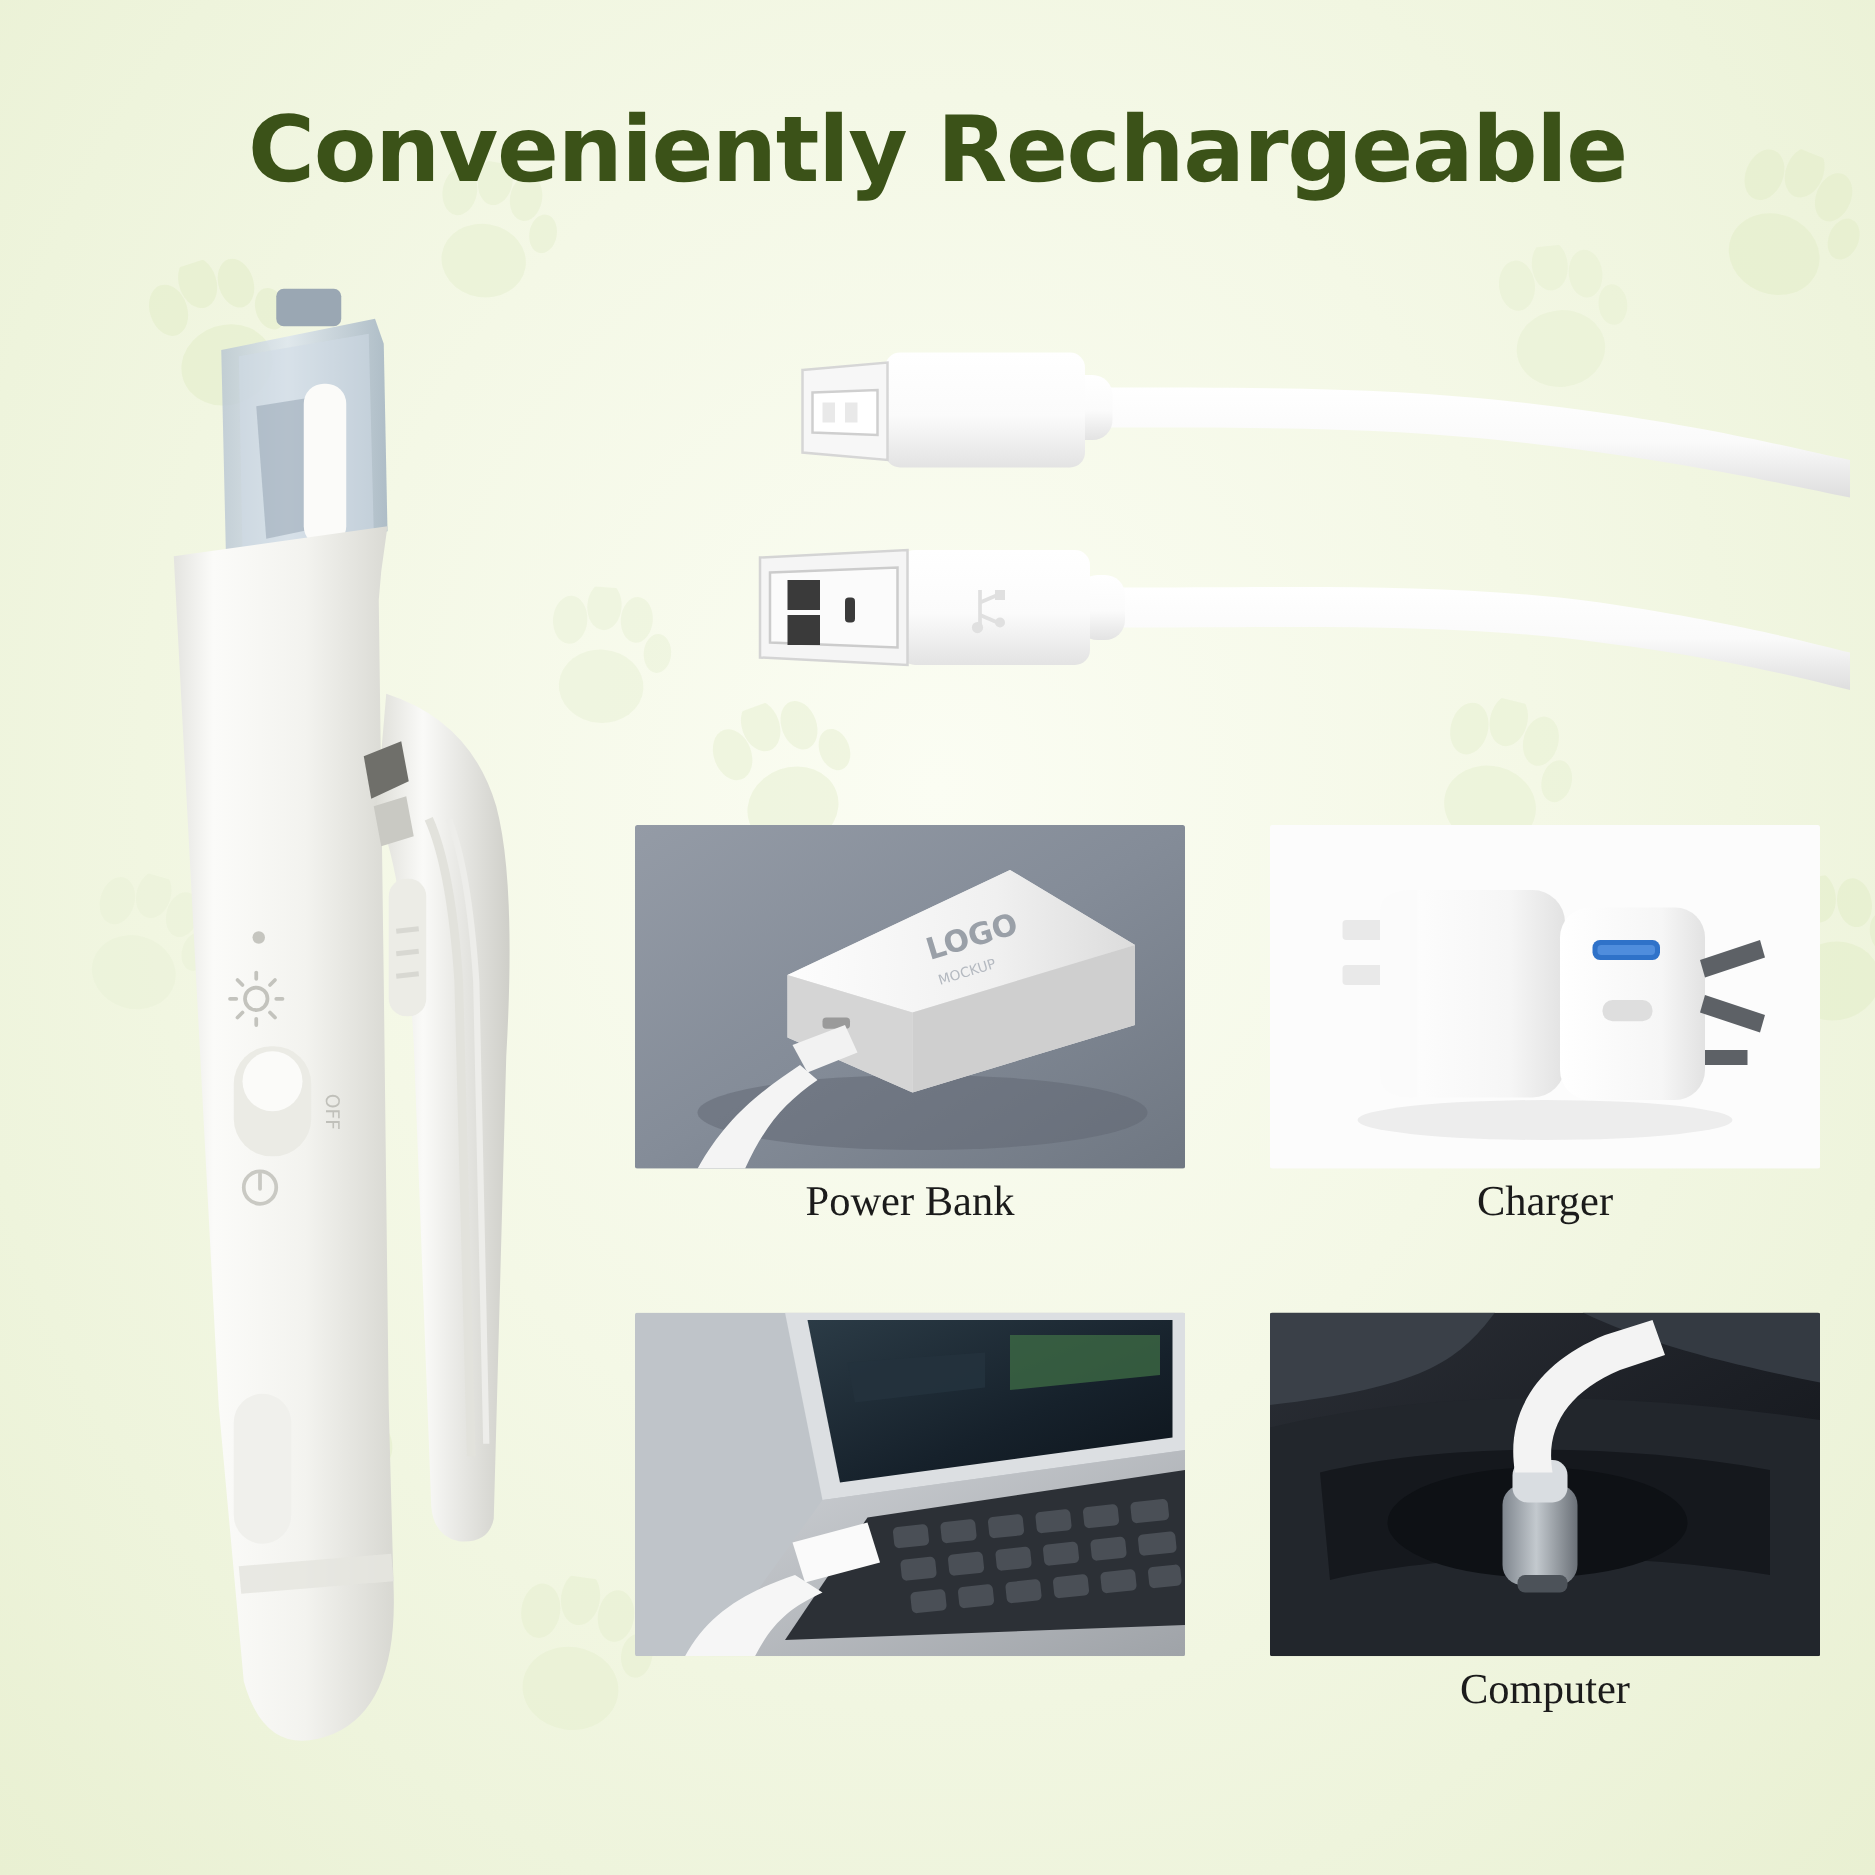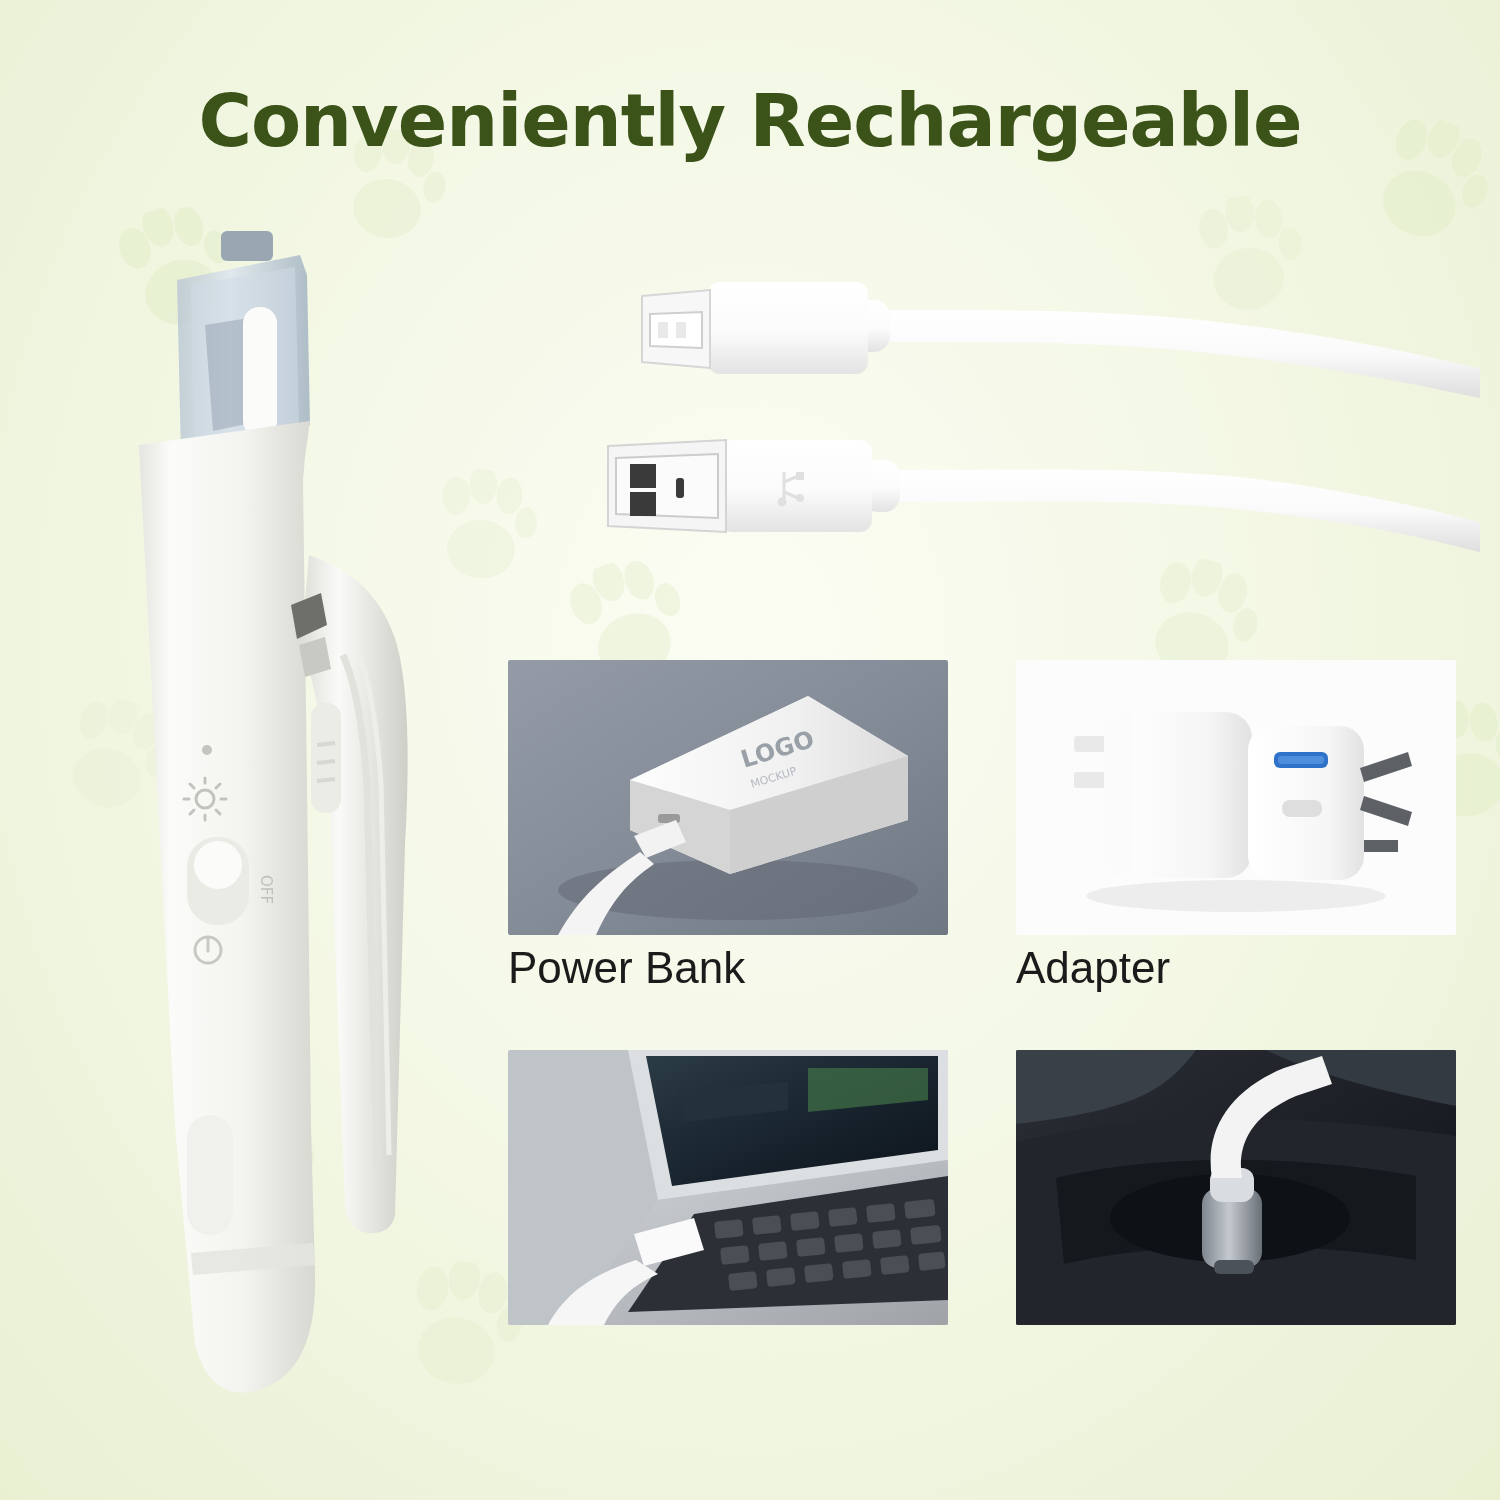--- a/index.html
+++ b/index.html
@@ -84,24 +84,24 @@
     height: 275px;
     overflow: hidden;
     position: relative;
     border-radius: 2px;
   }
   .caption {
     position: absolute;
     left: 0;
     right: 0;
     top: 283px;
-    text-align: left;
-    font-size: 44px;
+    text-align: center;
+    font-size: 34px;
     color: #1b1b1b;
-    font-family: Liberation Sans, sans-serif;
+    font-family: Liberation Serif, serif;
   }
   .thumb svg { display: block; }
 </style>
 </head>
 <body>
 
 <div class="stage">
 
   <div class="paw" style="left:118px; top:206px; transform:rotate(-18deg);">
     <svg width="120" height="130" viewBox="0 0 120 130">
@@ -397,21 +397,21 @@
             <rect x="258" y="92" width="54" height="16" rx="6" fill="#2f72c9"></rect>
             <rect x="262" y="96" width="46" height="8" rx="3" fill="#4f8ddd"></rect>
             <rect x="266" y="140" width="40" height="17" rx="8" fill="#dedede"></rect>
 
             <path d="M344 108 L392 92 L396 106 L348 122 Z" fill="#5d6166"></path>
             <path d="M344 150 L392 166 L396 152 L348 136 Z" fill="#5d6166"></path>
             <path d="M348 180 L382 180 L382 192 L348 192 Z" fill="#5d6166"></path>
           </g>
         </svg>
       </div>
-      <div class="caption">Adapter</div>
+      <div class="caption">Charger</div>
     </div>
 
     <div class="cell">
       <div class="thumb">
         <svg width="440" height="275" viewBox="0 0 440 275">
           <defs>
             <linearGradient id="lapBase" x1="0" y1="0" x2="1" y2="1">
               <stop offset="0%" stop-color="#cfd2d6"></stop>
               <stop offset="100%" stop-color="#9fa3a8"></stop>
             </linearGradient>
@@ -482,16 +482,17 @@
           <path d="M0 0 L180 0 C 150 40 120 60 0 74 Z" fill="#3a4048"></path>
           <path d="M250 0 L440 0 L440 56 C 360 40 300 24 250 0 Z" fill="#343a42"></path>
 
           <rect x="186" y="138" width="60" height="80" rx="16" fill="url(#metalPlug)"></rect>
           <rect x="194" y="118" width="44" height="34" rx="12" fill="#d9dde1"></rect>
           <rect x="198" y="210" width="40" height="14" rx="6" fill="#4c5259"></rect>
 
           <path d="M196 128 C 188 80 214 40 268 18 L306 6 L316 34 L280 46 C 238 64 220 92 226 128 Z" fill="#f3f3f3"></path>
         </svg>
       </div>
+      <div class="caption">Computer</div>
     </div>
 
   </div>
 </div>
 
 </body></html>

